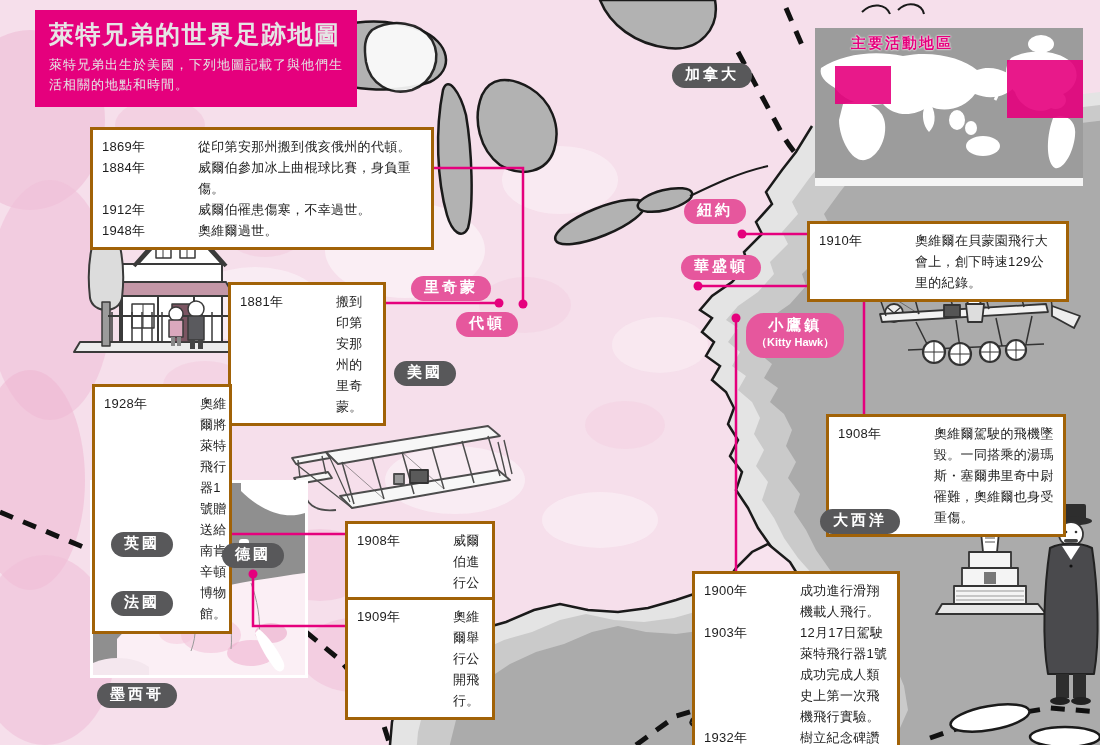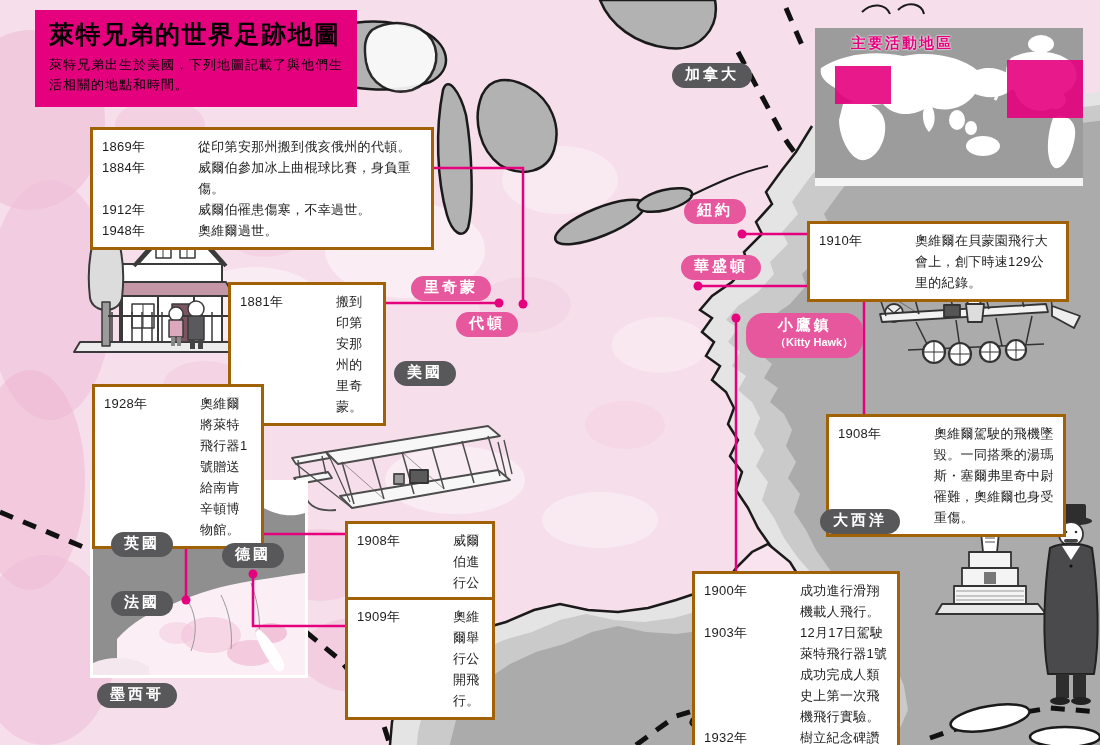--- a/index.html
+++ b/index.html
@@ -4,21 +4,21 @@
 <style>
   html,body{margin:0;padding:0;background:#fff;}
   .stage{position:relative;width:1100px;height:745px;overflow:hidden;
          font-family:"Liberation Sans","DejaVu Sans",sans-serif;background:#f6dfeb;}
   svg.bg{position:absolute;left:0;top:0;z-index:0;}
   svg.conn{position:absolute;left:0;top:0;z-index:9;pointer-events:none;}
   .conn path{stroke:var(--accent,#e5007d);stroke-width:2.5;fill:none;}
   .conn circle{fill:var(--accent,#e5007d);}
 
   .title-box{position:absolute;left:35px;top:10px;width:322px;box-sizing:border-box;
-             background:var(--accent,#e5007d);color:#000000;padding:9px 14px 11px;z-index:15;}
+             background:var(--accent,#e5007d);color:#e5e5e5;padding:9px 14px 11px;z-index:15;}
   .title-box h1{margin:0 0 5px;font-size:25px;letter-spacing:1.5px;line-height:1.25;}
   .title-box p{margin:0;font-size:13px;line-height:1.55;letter-spacing:1px;}
 
   .world-inset{position:absolute;left:815px;top:28px;width:268px;height:158px;z-index:8;}
   .world-inset svg{display:block;}
   .world-inset .label{position:absolute;left:36px;top:6px;color:var(--accent,#e5007d);
       font-weight:bold;font-size:15px;letter-spacing:2px;text-shadow:0 0 2px #fff,0 0 2px #fff;}
   .hl{fill:var(--accent,#e5007d);opacity:.9;}
 
   .europe-inset{position:absolute;left:90px;top:480px;width:218px;height:198px;z-index:6;
@@ -29,21 +29,21 @@
              padding:6px 9px;z-index:10;}
   .event-row{display:flex;line-height:1.62;font-size:13px;color:#1d1d1d;letter-spacing:.3px;}
   .event-row .year{flex:0 0 52px;white-space:nowrap;}
   .event-row .etext{flex:1;margin-left:44px;}
 
   .pill{position:absolute;z-index:12;color:#fff;font-weight:bold;font-size:15px;
         letter-spacing:3px;padding:2px 13px 4px;border-radius:16px;white-space:nowrap;}
   .pill.city{background:var(--city-badge,#e6579d);}
   .pill.country{background:var(--country-badge,#58585a);}
   .pill.kitty{text-align:center;border-radius:18px;padding:3px 10px 8px;letter-spacing:3px;}
-  .pill.kitty .en{display:block;font-size:11px;letter-spacing:0;font-weight:bold;margin-left:19px;}
+  .pill.kitty .en{display:block;font-size:11px;letter-spacing:0;font-weight:bold;}
 </style>
 </head>
 <body>
 
 <div class="stage">
 
   <svg class="bg" width="1100" height="745" viewBox="0 0 1100 745">
     <defs>
       <path id="oceanP" d="M1100,92 L812,126 L796,152 L782,170 L766,192 L772,204 L756,222 L762,234
         L744,252 L748,264 L732,282 L712,296 L700,310 L712,318 L702,332 L714,342 L706,356 L720,366
@@ -308,21 +308,21 @@
       </div>
   </div>
 
   <div class="event-box" style="left:807px;top:221px;width:262px">
     <div class="event-row">
         <span class="year">1910年</span>
         <span class="etext">奧維爾在貝蒙園飛行大會上，創下時速129公里的紀錄。</span>
       </div>
   </div>
 
-  <div class="event-box" style="left:92px;top:384px;width:172px">
+  <div class="event-box" style="left:92px;top:384px;width:140px">
     <div class="event-row">
         <span class="year">1928年</span>
         <span class="etext">奧維爾將萊特飛行器1號贈送給南肯辛頓博物館。</span>
       </div>
   </div>
 
   <div class="event-box" style="left:826px;top:414px;width:240px">
     <div class="event-row">
         <span class="year">1908年</span>
         <span class="etext">奧維爾駕駛的飛機墜毀。一同搭乘的湯瑪斯・塞爾弗里奇中尉罹難，奧維爾也身受重傷。</span>

